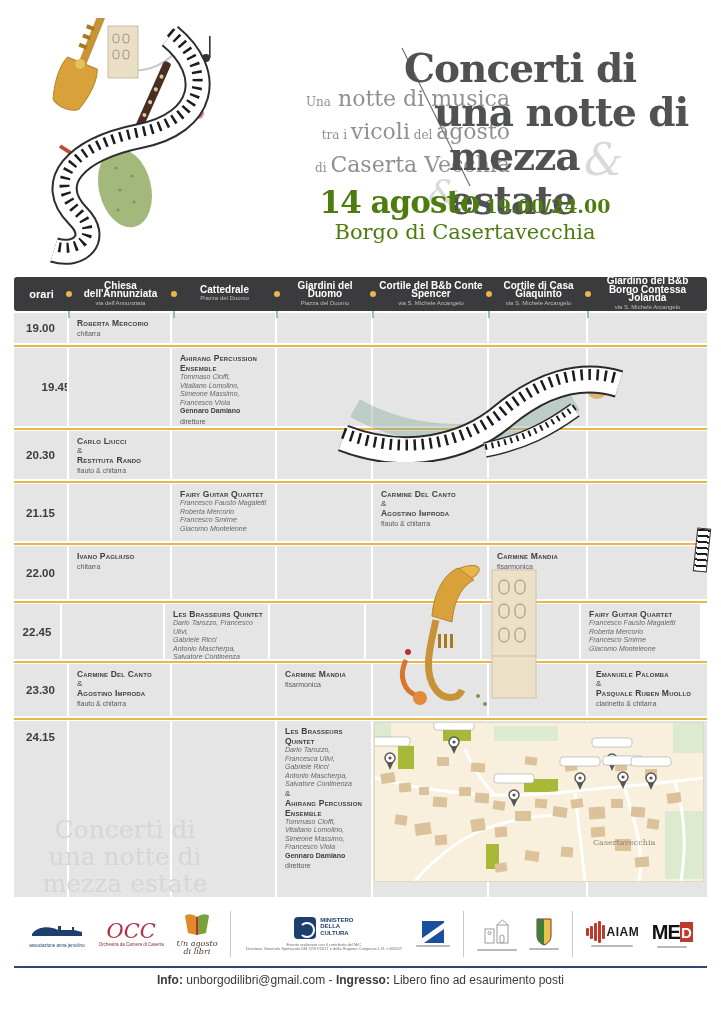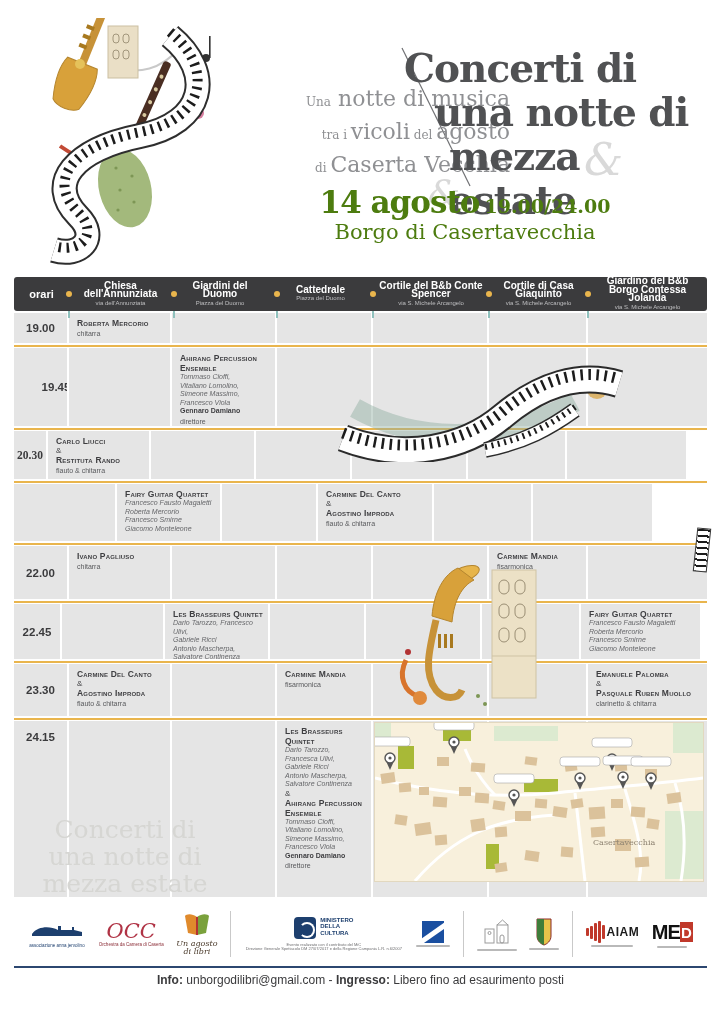--- a/index.html
+++ b/index.html
@@ -171,26 +171,26 @@
 
   <div class="schedule">
     <div class="sched-header" id="sched-header">
       <div class="h-cell" style="width:55px">
           <span class="h-orari">orari</span>
         </div>
       <div class="h-cell" style="width:103px">
           <span class="h-name">Chiesa dell'Annunziata</span>
           <span class="h-venue">via dell'Annunziata</span>
         </div>
+      <div class="h-cell" style="width:105px">
+          <span class="h-name">Cattedrale</span>
+          <span class="h-venue">Piazza del Duomo</span>
+        </div>
       <div class="h-cell" style="width:96px">
           <span class="h-name">Giardini del Duomo</span>
-          <span class="h-venue">Piazza del Duomo</span>
-        </div>
-      <div class="h-cell" style="width:105px">
-          <span class="h-name">Cattedrale</span>
           <span class="h-venue">Piazza del Duomo</span>
         </div>
       <div class="h-cell" style="width:116px">
           <span class="h-name">Cortile del B&amp;b Conte Spencer</span>
           <span class="h-venue">via S. Michele Arcangelo</span>
         </div>
       <div class="h-cell" style="width:99px">
           <span class="h-name">Cortile di Casa Giaquinto</span>
           <span class="h-venue">via S. Michele Arcangelo</span>
         </div>
@@ -235,37 +235,38 @@
           </div>
           <div class="t-cell" style="width: 94px;"></div>
           <div class="t-cell" style="width: 114px;"></div>
           <div class="t-cell" style="width: 97px;"></div>
           <div class="t-cell" style="width: 119px;"></div>
         </div>
         <div class="divider">
           <div></div>
         </div>
         <div class="t-row" style="height: 48px;">
-          <div class="t-cell t-time" style="width: 32px; font-family: Liberation Serif, serif;">20.30</div>
+          <div class="t-cell t-time" style="width: 53px;">20.30</div>
           <div class="t-cell" style="width: 101px;">
             <div class="c-name">Carlo Liucci</div>
             <div class="c-amp">&amp;</div>
             <div class="c-name">Restituta Rando</div>
             <div class="c-role">flauto &amp; chitarra</div>
           </div>
           <div class="t-cell" style="width: 103px;"></div>
           <div class="t-cell" style="width: 94px;"></div>
           <div class="t-cell" style="width: 114px;"></div>
           <div class="t-cell" style="width: 97px;"></div>
           <div class="t-cell" style="width: 119px;"></div>
         </div>
         <div class="divider">
           <div></div>
         </div>
         <div class="t-row" style="height: 57px;">
+          <div class="t-cell t-time" style="width: 53px;">21.15</div>
           <div class="t-cell" style="width: 101px;"></div>
           <div class="t-cell" style="width: 103px;">
             <div class="c-name">Fairy Guitar Quartet</div>
             <div class="c-mem">Francesco Fausto Magaletti</div>
             <div class="c-mem">Roberta Mercorio</div>
             <div class="c-mem">Francesco Smirne</div>
             <div class="c-mem">Giacomo Monteleone</div>
           </div>
           <div class="t-cell" style="width: 94px;"></div>
           <div class="t-cell" style="width: 114px;">

